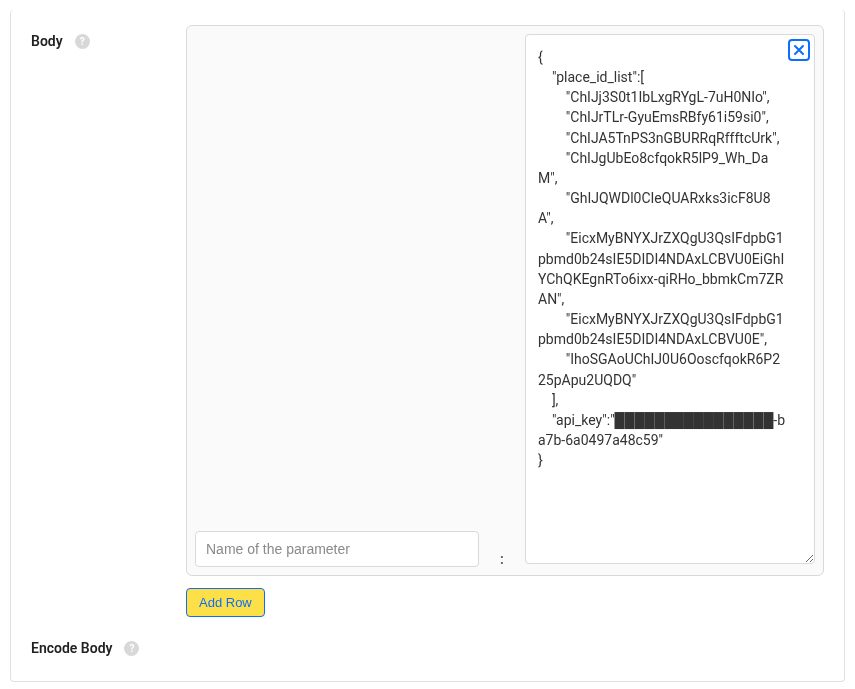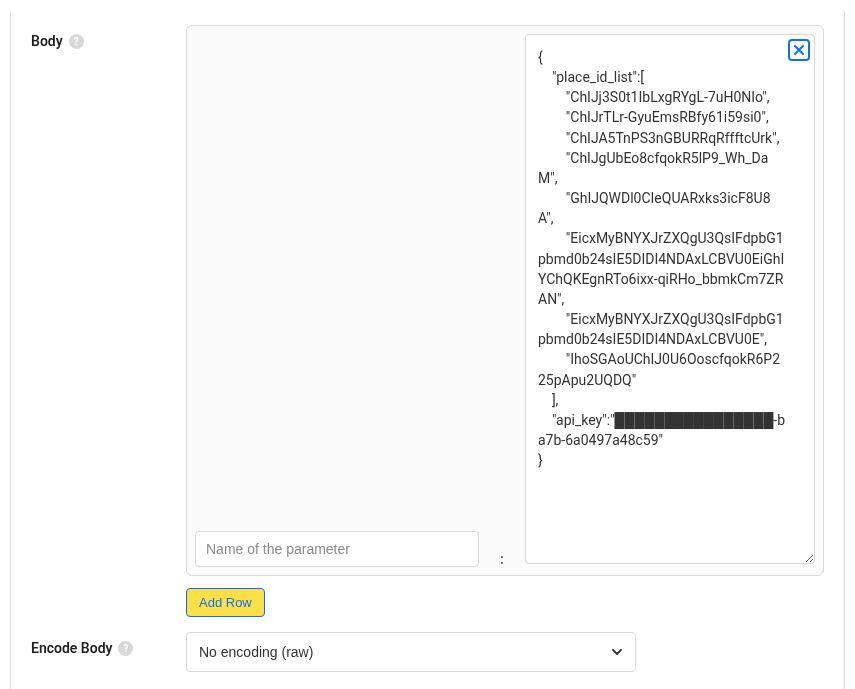--- a/index.html
+++ b/index.html
@@ -20,21 +20,21 @@
     .form-row {
       display: flex;
       align-items: flex-start;
       padding-top: 15px;
     }
     .label-col {
       width: 155px;
       flex-shrink: 0;
       display: flex;
       align-items: center;
-      gap: 6px;
+      gap: 12px;
       padding-top: 8px;
     }
     .label-text {
       font-weight: 600;
       color: #222;
     }
     .help-icon {
       width: 15px;
       height: 15px;
       border-radius: 50%;
@@ -188,25 +188,15 @@
       </div>
       <button class="add-row-btn">Add Row</button>
     </div>
   </div>
 
   <div class="form-row">
     <div class="label-col">
       <span class="label-text">Encode Body</span>
       <span class="help-icon">?</span>
     </div>
-    <div class="content-col">
-      <div class="select-wrap">
-        <select class="encode-select">
-          <option>No encoding (raw)</option>
-        </select>
-        <svg class="chevron" width="14" height="14" viewBox="0 0 14 14">
-          <path d="M3 5 L7 9 L11 5" stroke="#333" stroke-width="1.8" fill="none" stroke-linecap="round" stroke-linejoin="round"></path>
-        </svg>
-      </div>
-    </div>
   </div>
 
 </div>
 
 </body></html>

